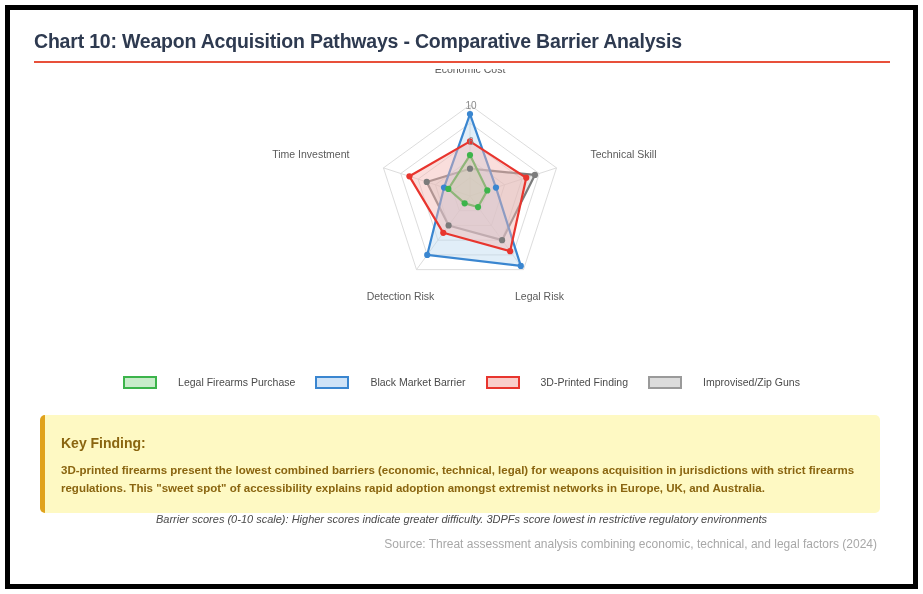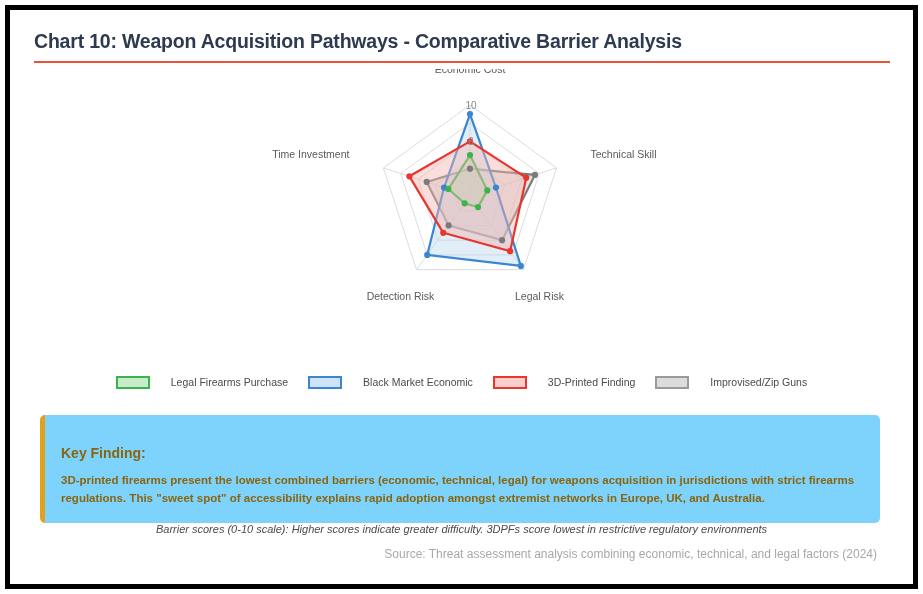--- a/index.html
+++ b/index.html
@@ -114,24 +114,24 @@
     font-size: 10.5px;
     color: #4a4a4a;
     white-space: nowrap;
   }
 
   
   #key-finding {
     margin-top: 22px;
     margin-left: 8px;
     width: 840px;
-    background: #7dd3fc;
+    background: #fef9c3;
     border-left: 5px solid #e0a21c;
     border-radius: 5px;
-    padding: 30px 18px 15px 16px;
+    padding: 20px 18px 15px 16px;
   }
 
   #key-finding-title {
     font-size: 14px;
     font-weight: bold;
     color: #8a6510;
     margin-bottom: 11px;
   }
 
   #key-finding-body {
@@ -225,21 +225,21 @@
         </svg>
       </div>
 
       <div id="legend">
           <div class="legend-item">
             <span class="legend-swatch" style="background: rgb(200, 236, 202); border-color: rgb(60, 180, 75);"></span>
             <span class="legend-text">Legal Firearms Purchase</span>
           </div>
           <div class="legend-item">
             <span class="legend-swatch" style="background: rgb(207, 227, 247); border-color: rgb(58, 134, 208);"></span>
-            <span class="legend-text">Black Market Economic</span>
+            <span class="legend-text">Black Market Barrier</span>
           </div>
           <div class="legend-item">
             <span class="legend-swatch" style="background: rgb(249, 206, 203); border-color: rgb(232, 53, 46);"></span>
             <span class="legend-text">3D-Printed Finding</span>
           </div>
           <div class="legend-item">
             <span class="legend-swatch" style="background: rgb(220, 220, 220); border-color: rgb(154, 154, 154);"></span>
             <span class="legend-text">Improvised/Zip Guns</span>
           </div>
         </div>

